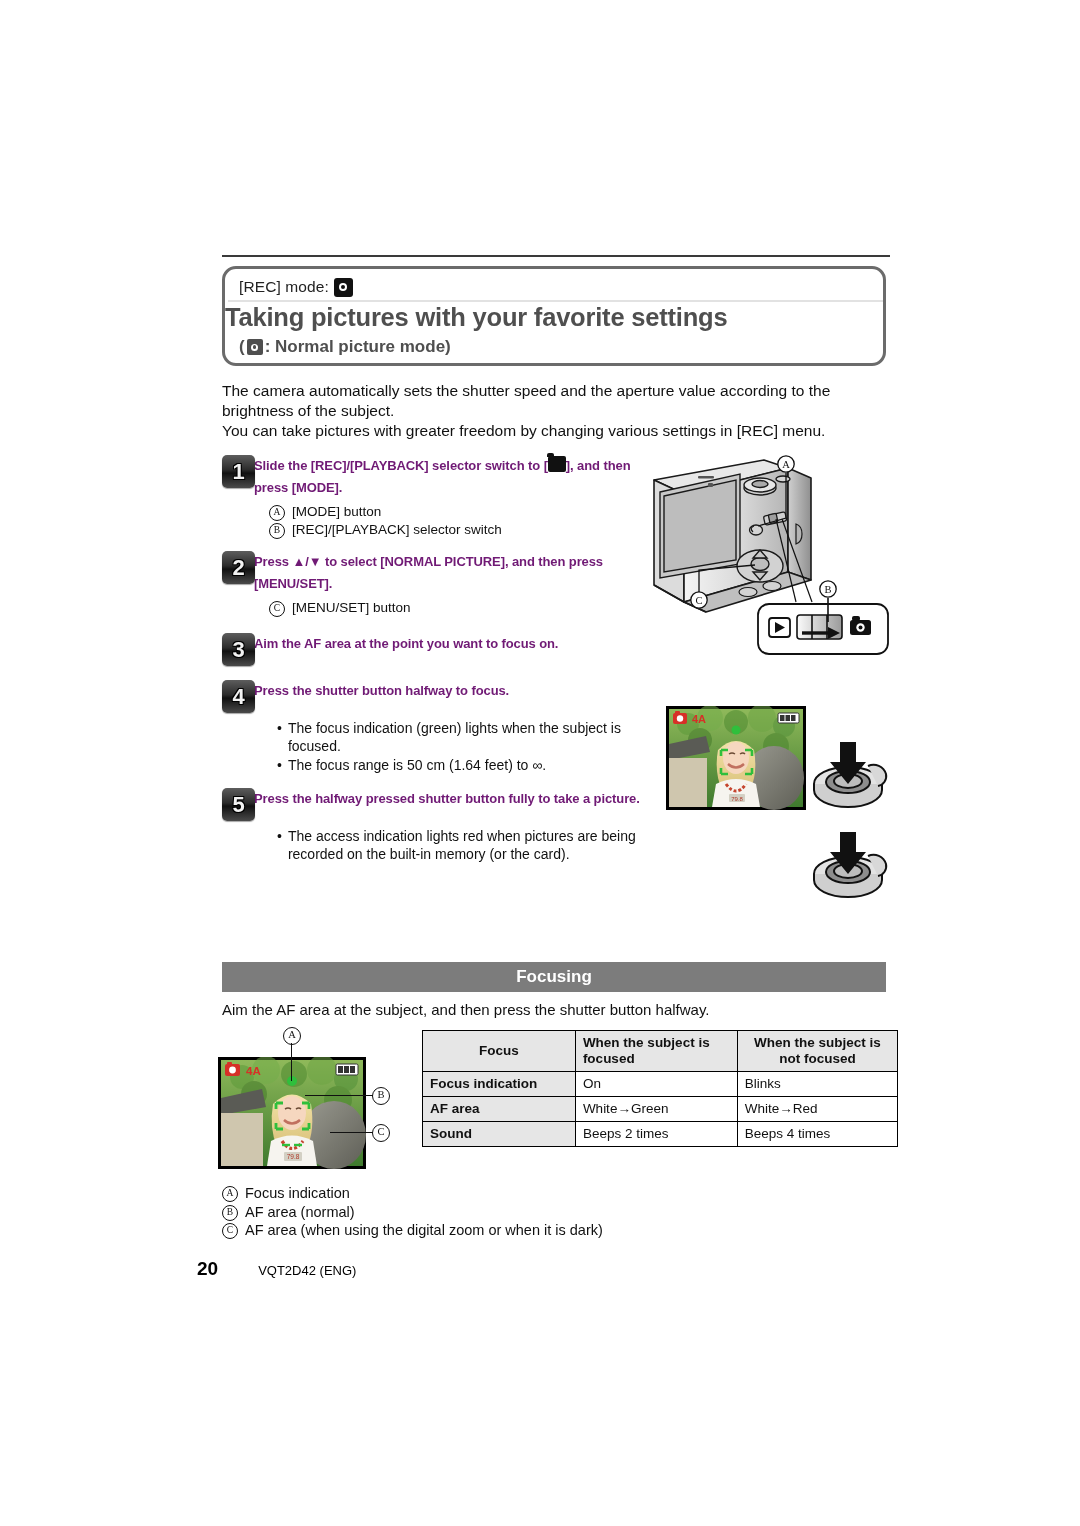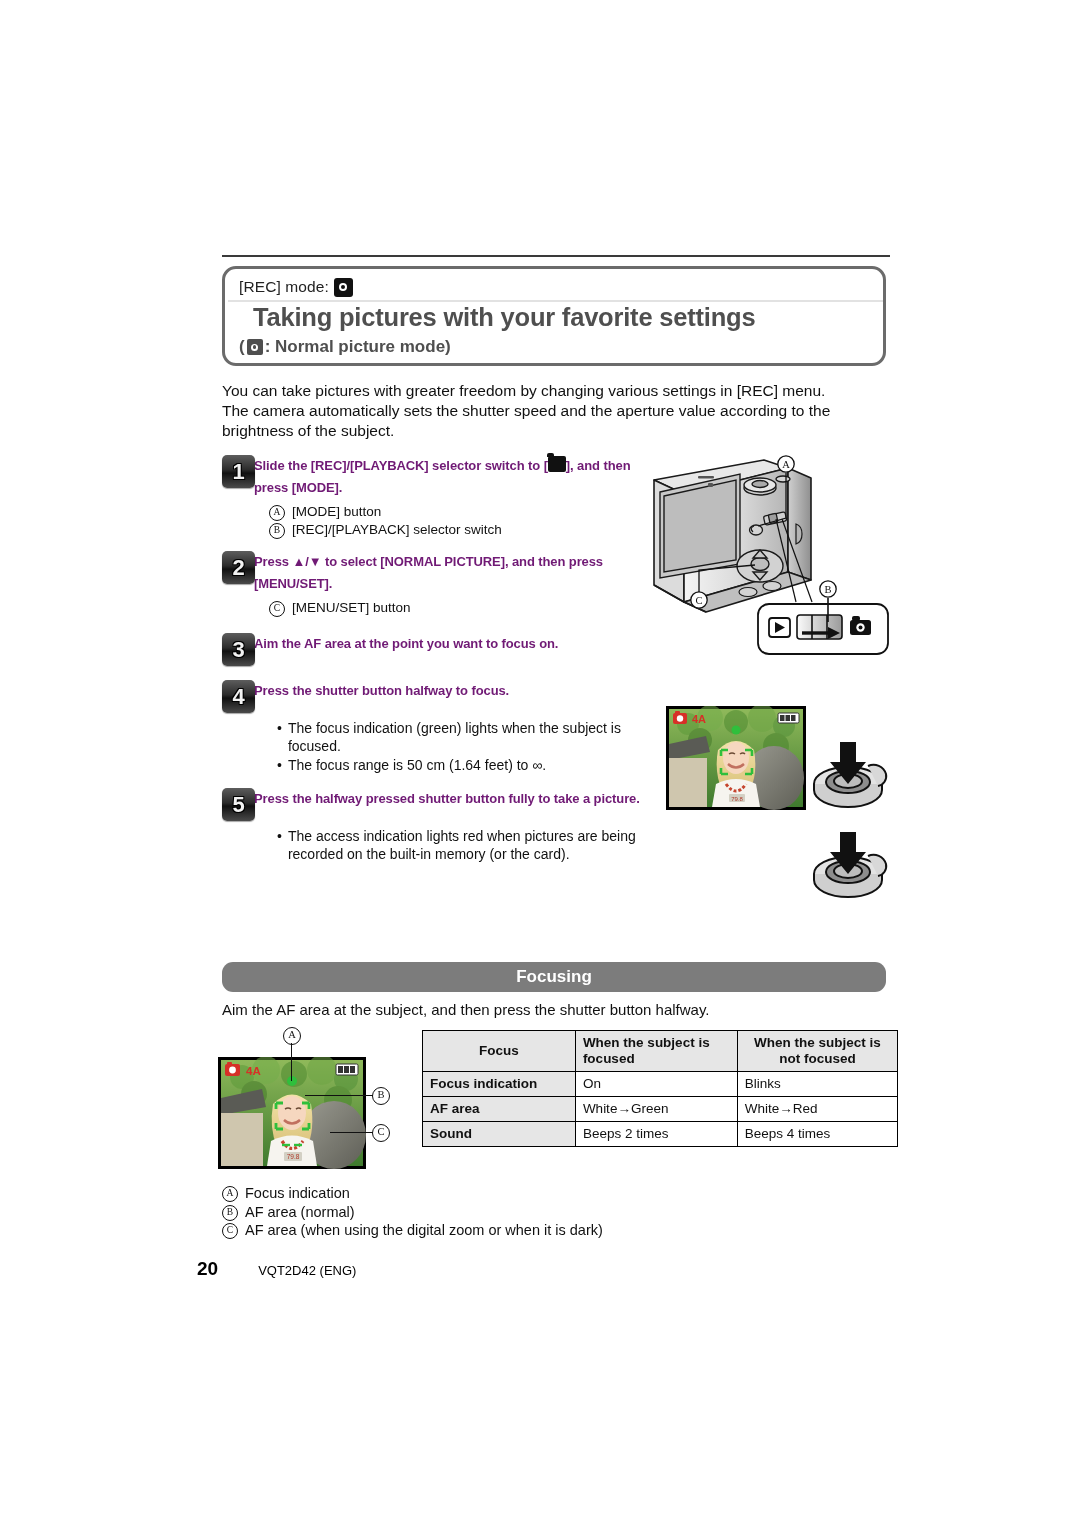--- a/index.html
+++ b/index.html
@@ -13,21 +13,21 @@
   
   .top-rule{position:absolute;left:222px;top:255px;width:668px;height:0;
             border-top:2px solid #3a3a3a;}
 
   
   .title-box{position:absolute;left:222px;top:266px;width:664px;height:100px;
              border:3px solid #6b6b6b;border-radius:14px;background:#fff;box-sizing:border-box;}
   .recmode-row{position:absolute;left:14px;top:4px;height:28px;display:flex;align-items:center;gap:5px;}
   .recmode-txt{font-size:15.5px;color:#222;letter-spacing:.1px;}
   .title-sep{position:absolute;left:3px;top:31px;width:655px;height:2px;background:#e2e2e2;}
-  .title-main{position:absolute;left:28px;top:34px;font-size:25.5px;font-weight:bold;color:#4f4f4f;
+  .title-main{position:absolute;left:0;top:34px;font-size:25.5px;font-weight:bold;color:#4f4f4f;
               letter-spacing:-.2px;white-space:nowrap;}
   .title-sub{position:absolute;left:14px;top:68px;font-size:17px;font-weight:bold;color:#4f4f4f;
              display:flex;align-items:center;gap:2px;white-space:nowrap;}
 
   
   .cam-solid{display:inline-block;width:19px;height:19px;background:#111;border-radius:3px;position:relative;vertical-align:-3px;}
   .cam-solid:after{content:"";position:absolute;left:5.5px;top:5.5px;width:8px;height:8px;border-radius:50%;
                    background:#fff;}
   .cam-solid:before{content:"";position:absolute;left:7.5px;top:7.5px;width:4px;height:4px;border-radius:50%;
                     background:#111;z-index:2;}
@@ -63,21 +63,21 @@
   
   .cam-fig{position:absolute;left:636px;top:452px;width:260px;height:215px;}
 
   
   .lcd1{position:absolute;left:666px;top:706px;width:140px;height:104px;}
   .shutter1{position:absolute;left:806px;top:736px;width:95px;height:72px;}
   .shutter2{position:absolute;left:806px;top:826px;width:95px;height:72px;}
 
   
   .focus-bar{position:absolute;left:222px;top:962px;width:664px;height:30px;background:#7c7c7c;
-             color:#fff;font-size:17px;font-weight:bold;display:flex;align-items:center;justify-content:center;border-radius:11px;}
+             color:#fff;font-size:17px;font-weight:bold;display:flex;align-items:center;justify-content:center;}
   .focus-lead{position:absolute;left:222px;top:1000px;width:680px;font-size:15px;line-height:19px;color:#111;}
 
   
   .lcd2{position:absolute;left:218px;top:1057px;width:148px;height:112px;}
   .cal-A{position:absolute;left:283px;top:1027px;}
   .cal-B{position:absolute;left:372px;top:1087px;}
   .cal-C{position:absolute;left:372px;top:1124px;}
   .cal-lbl{width:16px;height:16px;border:1.2px solid #111;border-radius:50%;font-size:10.5px;line-height:14px;
            text-align:center;font-family:"Liberation Serif",serif;color:#111;background:#fff;}
   .lead-line{position:absolute;background:#111;}
@@ -117,22 +117,22 @@
     <div class="title-sep"></div>
     <div class="title-main">Taking pictures with your favorite settings</div>
     <div class="title-sub">
       <span>(</span>
       <span class="cam-gray"></span>
       <span>: Normal picture mode)</span>
     </div>
   </div>
 
   <div class="intro">
+    <div>The camera automatically sets the shutter speed and the aperture value according to the brightness of the subject.</div>
     <div>You can take pictures with greater freedom by changing various settings in [REC] menu.</div>
-    <div>The camera automatically sets the shutter speed and the aperture value according to the brightness of the subject.</div>
   </div>
 
   <div class="steps">
 
     <div class="step" style="margin-bottom:12px;">
       <div class="badge">
         <span>1</span>
       </div>
       <div class="step-title">
         <span>Slide the [REC]/[PLAYBACK] selector switch to [</span><span class="cam-inline"></span><span>], and then press [MODE].</span>

